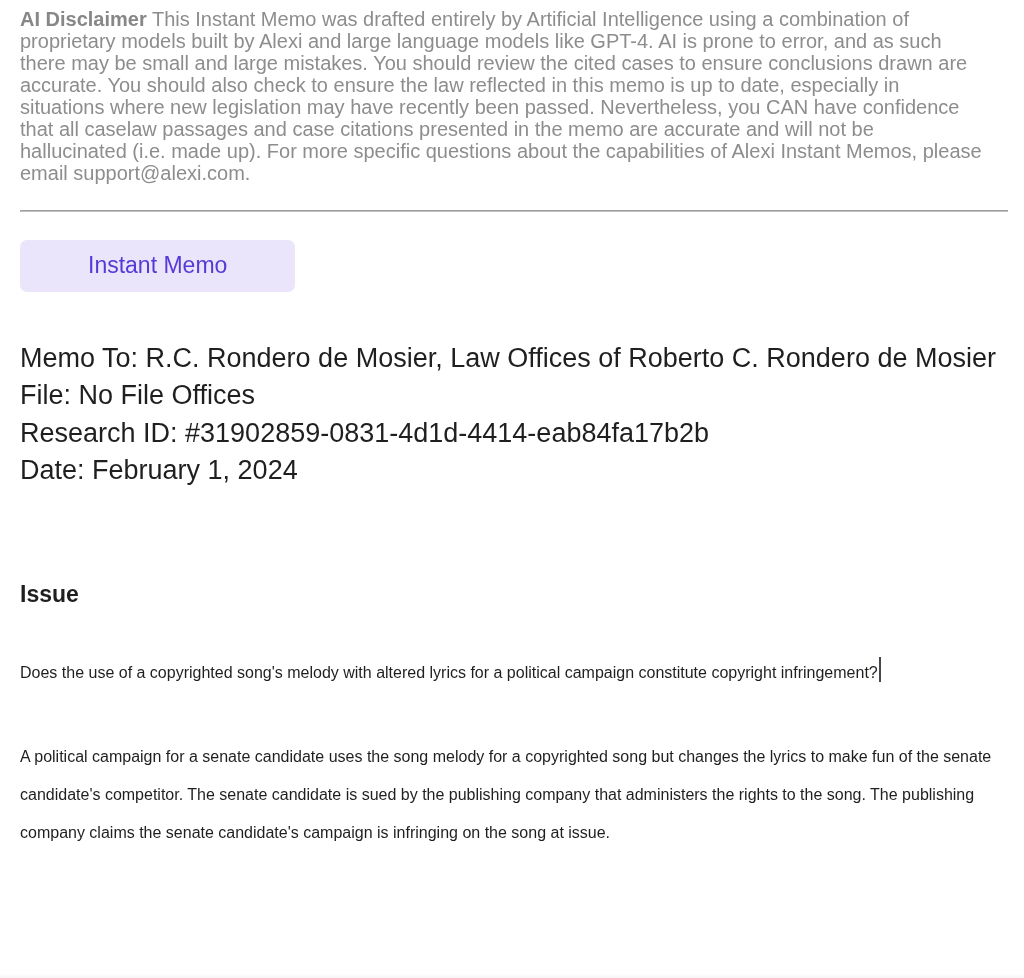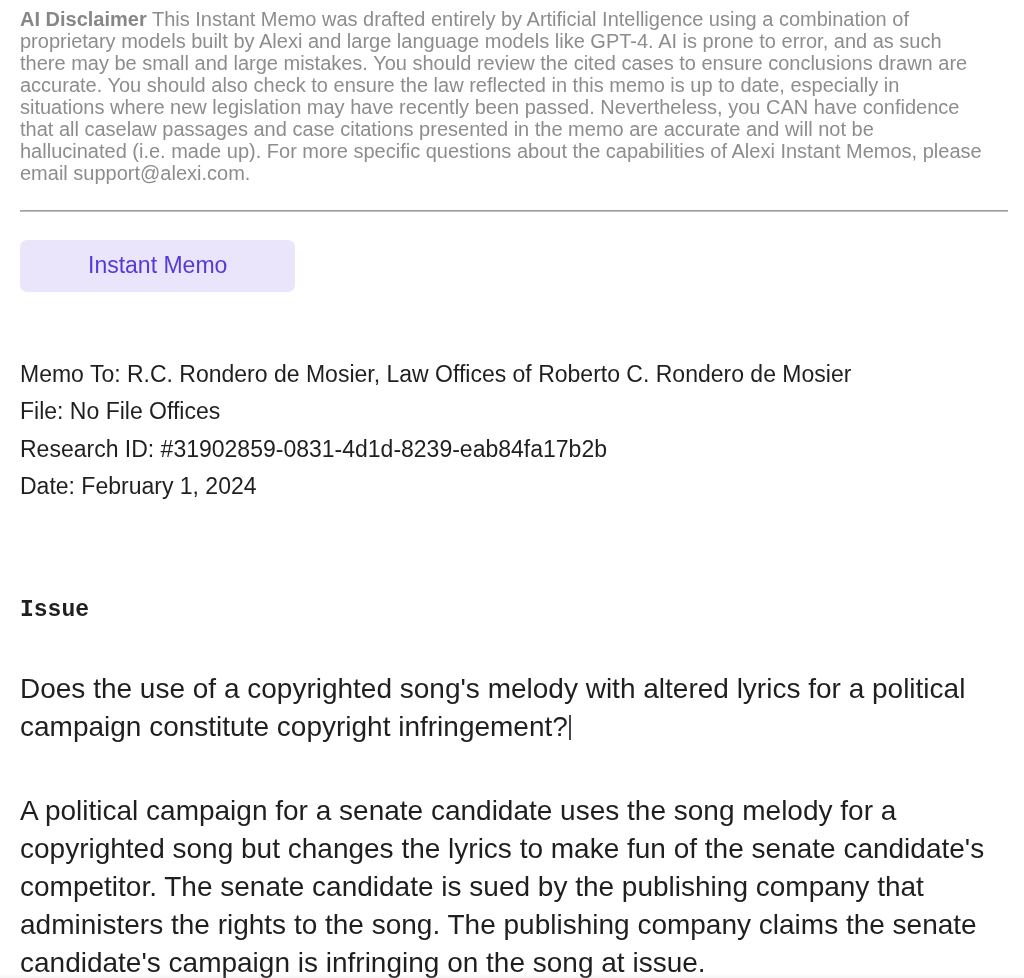--- a/index.html
+++ b/index.html
@@ -46,40 +46,39 @@
     margin-top: 28px;
     padding: 12px 68px;
     background: #eae5fb;
     color: #5639d7;
     font-size: 23px;
     line-height: 1.2;
     border-radius: 7px;
   }
   
   .meta {
-    margin-top: 64px;
-    font-size: 23px;
+    margin-top: 48px;
+    font-size: 27px;
     line-height: 37.5px;
     color: #1f1f1f;
     width: 992px;
   }
   
   h3.section-heading {
     font-size: 23px;
     font-weight: bold;
     color: #1f1f1f;
     line-height: 28px;
     margin: 0;
-    font-family: Liberation Mono, monospace;
   }
   h3.issue-heading { margin-top: 90px; }
   h3.rd-heading    { margin-top: 45px; }
   
   p.body-text {
-    font-size: 28px;
+    font-size: 16px;
     line-height: 38px;
     color: #1f1f1f;
     width: 992px;
     margin: 46px 0 0 0;
   }
   
   .caret {
     display: inline-block;
     width: 2px;
     height: 25px;
@@ -105,21 +104,21 @@
 
   <p class="disclaimer"><strong>AI Disclaimer</strong><span> This Instant Memo was drafted entirely by Artificial Intelligence using a combination of proprietary models built by Alexi and large language models like GPT-4. AI is prone to error, and as such there may be small and large mistakes. You should review the cited cases to ensure conclusions drawn are accurate. You should also check to ensure the law reflected in this memo is up to date, especially in situations where new legislation may have recently been passed. Nevertheless, you CAN have confidence that all caselaw passages and case citations presented in the memo are accurate and will not be hallucinated (i.e. made up). For more specific questions about the capabilities of Alexi Instant Memos, please email support@alexi.com.</span></p>
 
   <hr class="divider">
 
   <span class="badge"><span>Instant Memo</span></span>
 
   <div class="meta">
     <div>Memo To: R.C. Rondero de Mosier, Law Offices of Roberto C. Rondero de Mosier</div>
     <div>File: No File Offices</div>
-    <div>Research ID: #31902859-0831-4d1d-8239-eab84fa17b2b</div>
+    <div>Research ID: #31902859-0831-4d1d-4414-eab84fa17b2b</div>
     <div>Date: February 1, 2024</div>
   </div>
 
   <h3 class="section-heading issue-heading">Issue</h3>
 
   <p class="body-text"><span>Does the use of a copyrighted song's melody with altered lyrics for a political campaign constitute copyright infringement?</span><span class="caret"></span></p>
 
 
   <p class="body-text">A political campaign for a senate candidate uses the song melody for a copyrighted song but changes the lyrics to make fun of the senate candidate's competitor. The senate candidate is sued by the publishing company that administers the rights to the song. The publishing company claims the senate candidate's campaign is infringing on the song at issue.</p>
 

